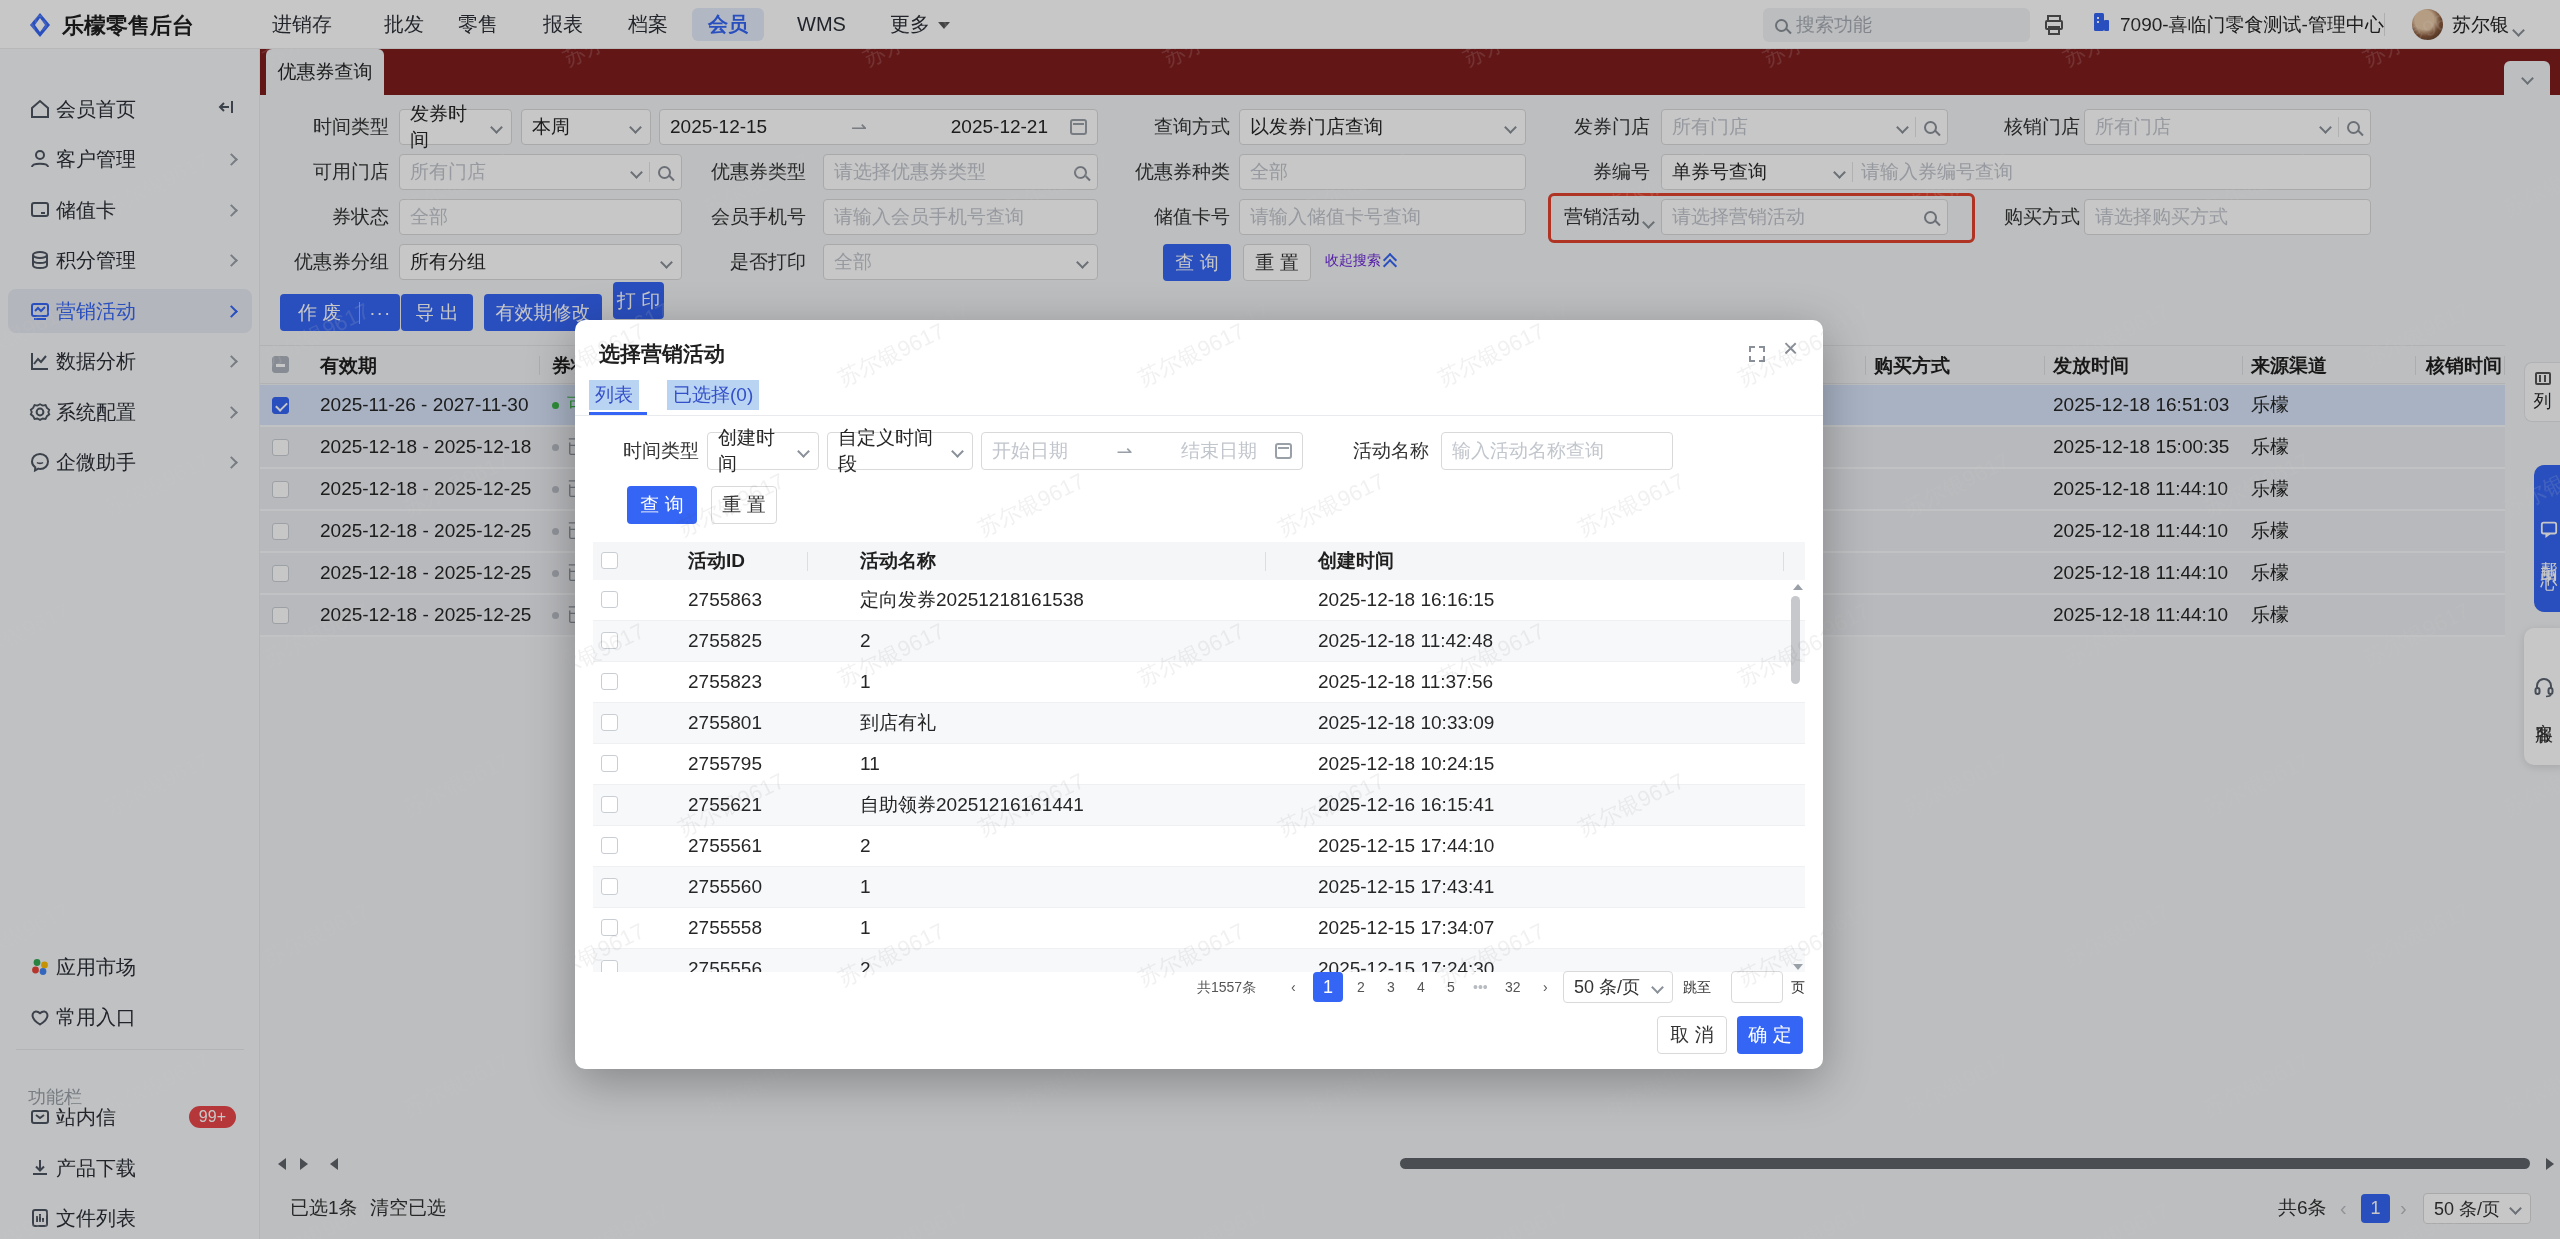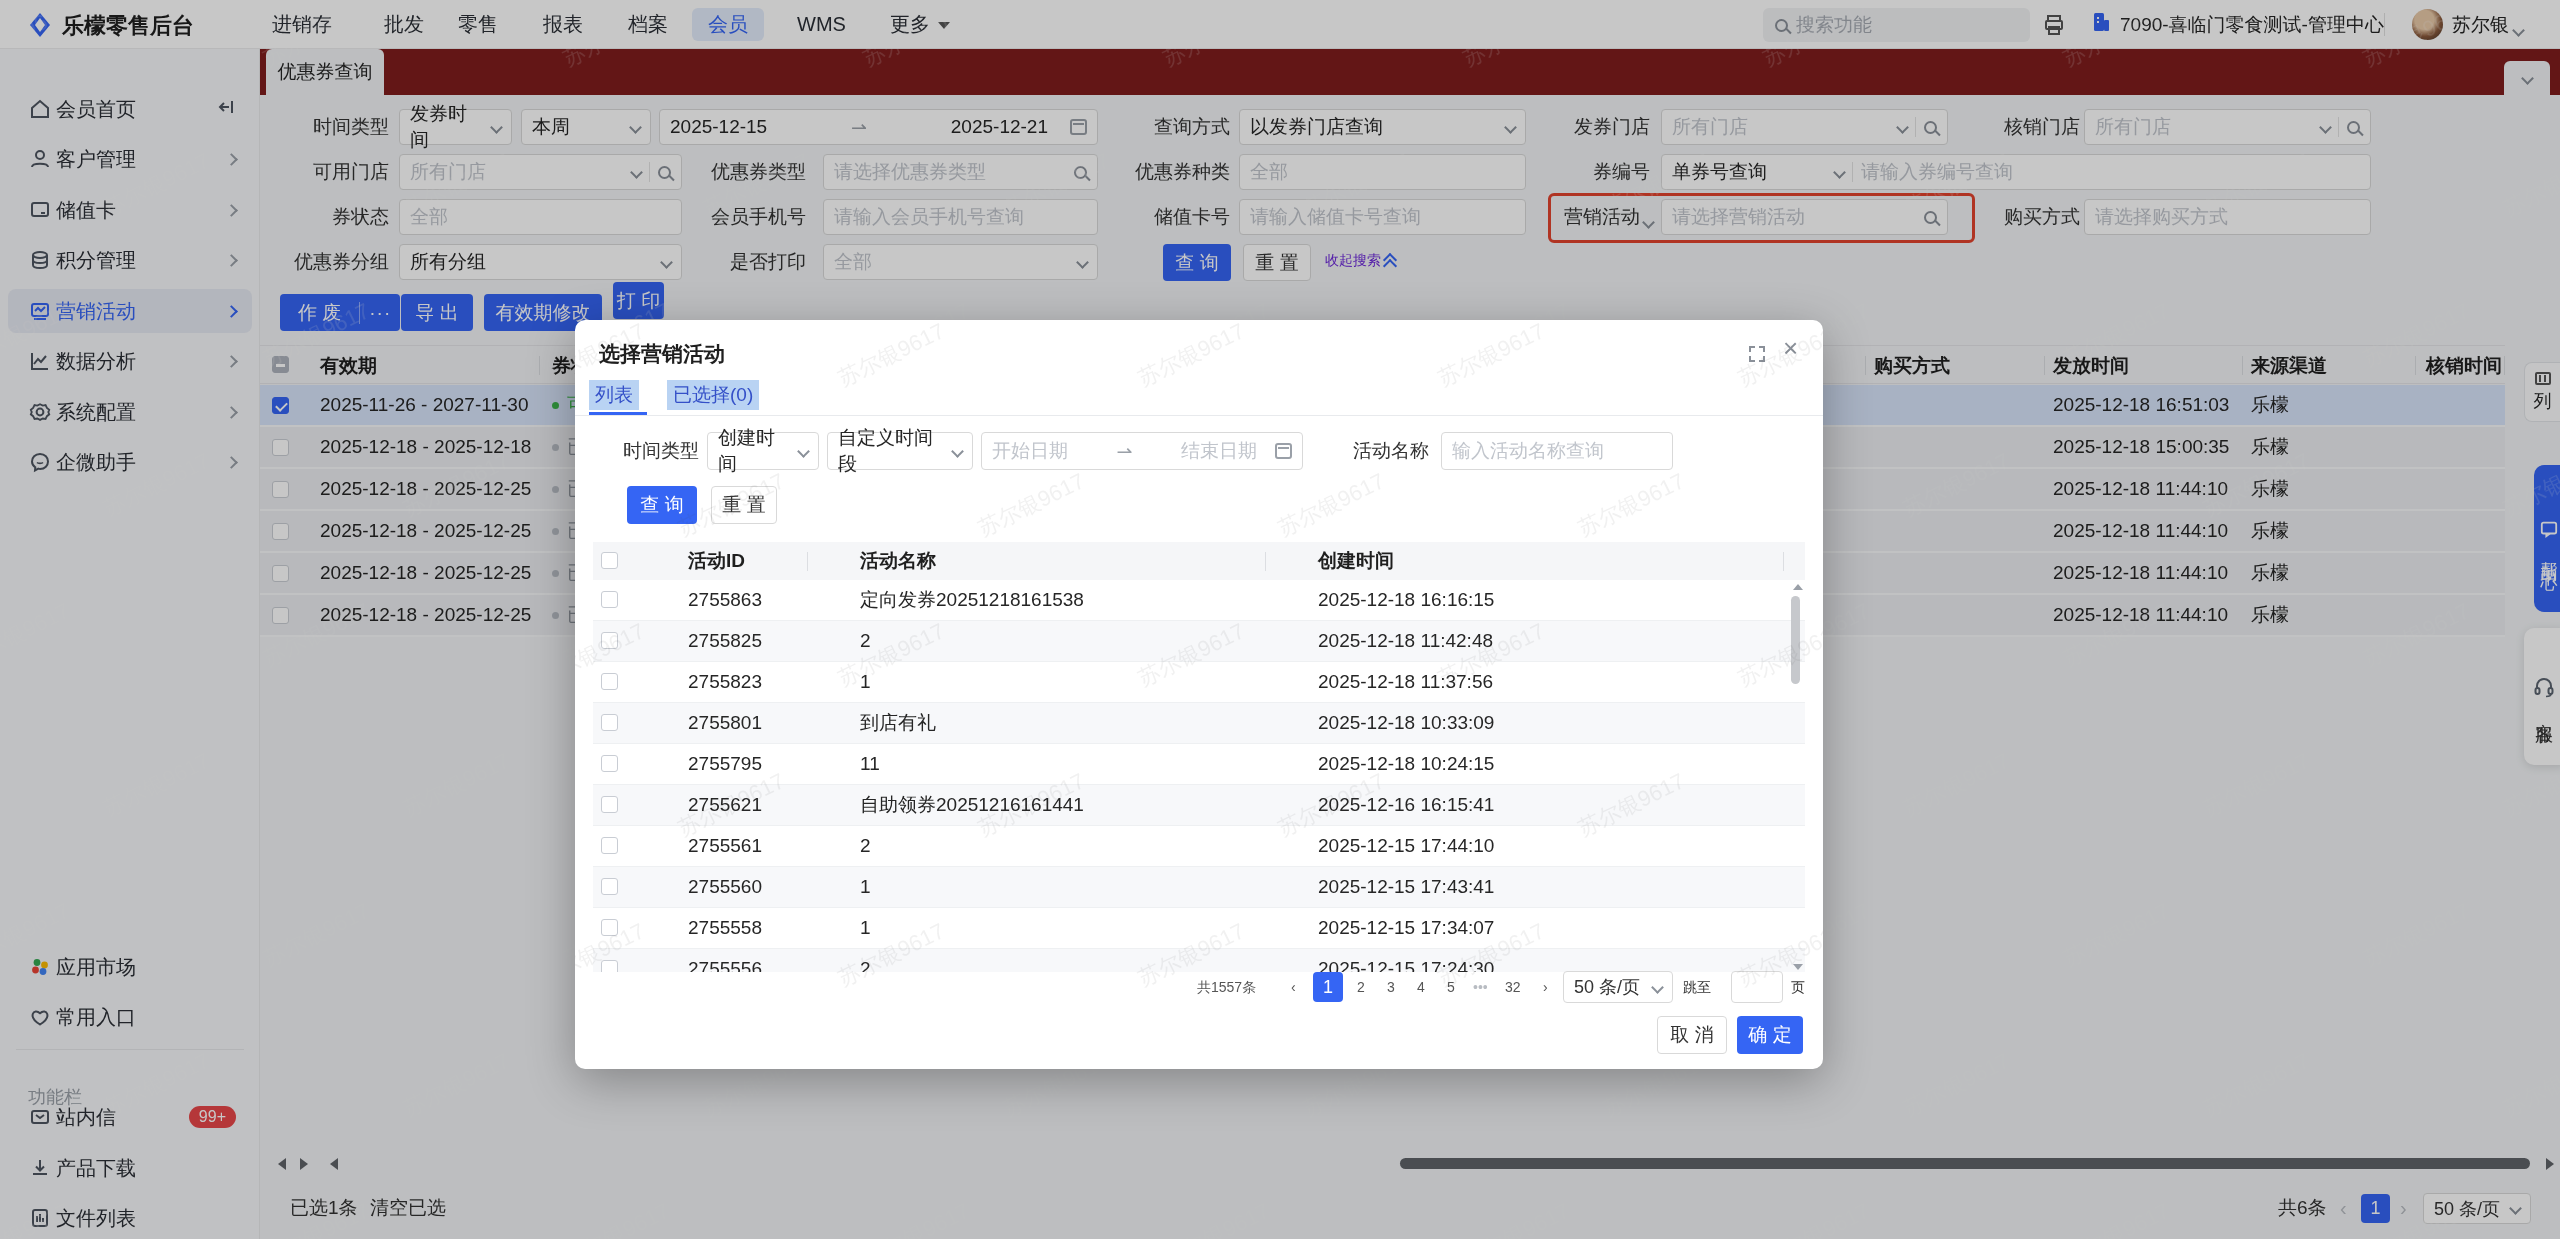--- a/index.html
+++ b/index.html
@@ -8,21 +8,21 @@
     font-family:"Liberation Sans","DejaVu Sans",sans-serif;color:#262626;
     background:#f2f4f6;cursor:default;}
   .abs{position:absolute;}
   
   .topbar{position:absolute;left:0;top:0;width:2560px;height:49px;background:#fff;
     border-bottom:1px solid #ececee;z-index:2;}
   .logo-ic{position:absolute;left:26px;top:11px;}
   .logo-tx{position:absolute;left:62px;top:11px;font-size:22px;font-weight:bold;color:#1f1f1f;}
   .nav-it{position:absolute;top:0;height:49px;line-height:49px;font-size:20px;color:#2b2f36;}
   .nav-pill{position:absolute;left:692px;top:8px;width:72px;height:33px;line-height:33px;text-align:center;
-    background:#e3ecfc;color:#3565f4;border-radius:6px;font-size:20px;}
+    background:#e3ecfc;color:#3565f4;border-radius:6px;font-size:20px;font-weight:bold;}
   .more-caret{display:inline-block;width:0;height:0;border-left:6px solid transparent;border-right:6px solid transparent;
     border-top:7px solid #555;margin-left:8px;vertical-align:middle;}
   .searchbox{position:absolute;left:1763px;top:8px;width:267px;height:34px;background:#f1f2f4;border-radius:6px;
     display:flex;align-items:center;padding:0 12px;gap:8px;font-size:19px;color:#a6abb3;}
   .org{position:absolute;left:2090px;top:0;height:49px;display:flex;align-items:center;gap:8px;font-size:19px;color:#262626;}
   .tb-div{position:absolute;left:2384px;top:13px;width:1px;height:23px;background:#e0e0e0;}
   .avatar{position:absolute;left:2412px;top:9px;width:31px;height:31px;border-radius:50%;
     background:radial-gradient(circle at 40% 35%,#e8c9a8 0 35%,#8a5a3c 60%,#3a2a22 100%);}
   .uname{position:absolute;left:2452px;top:0;height:49px;line-height:49px;font-size:19px;color:#262626;}
   

